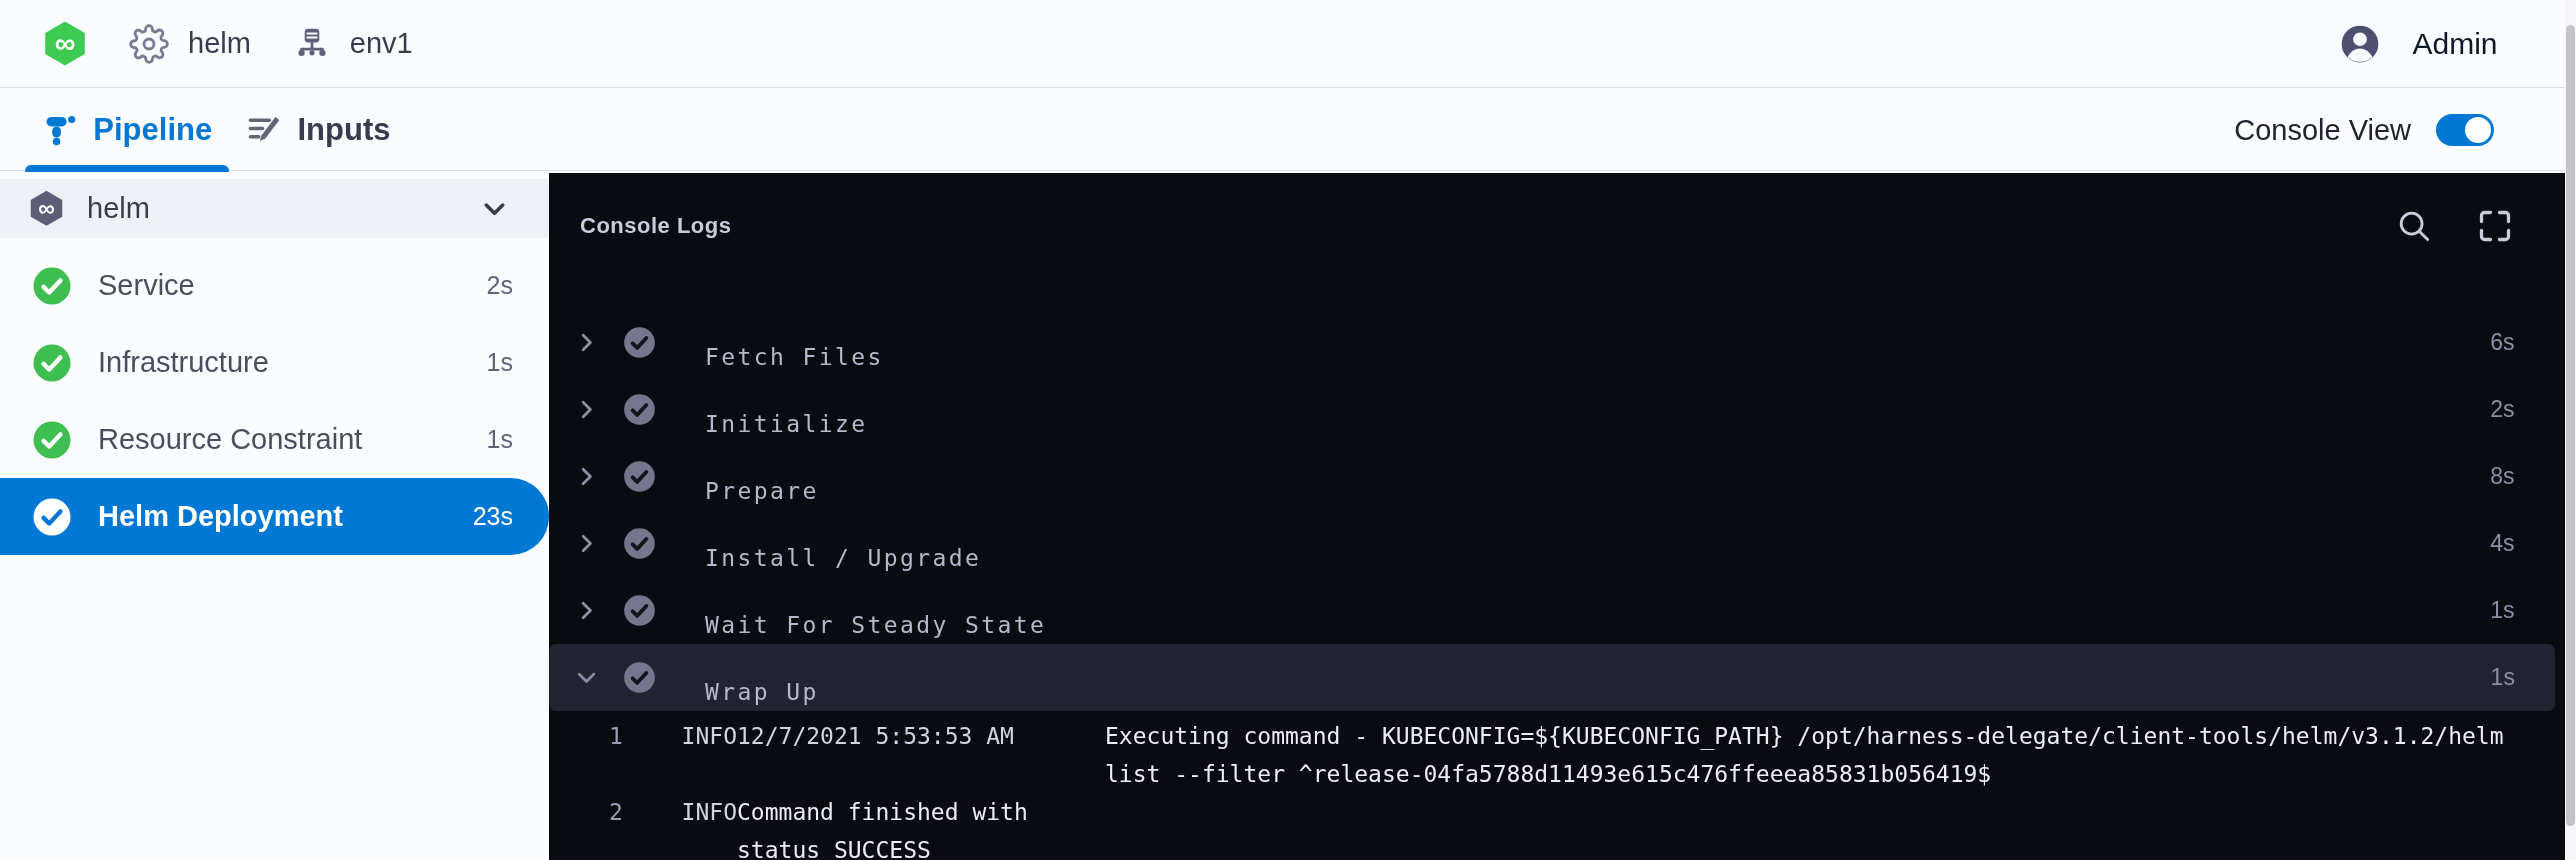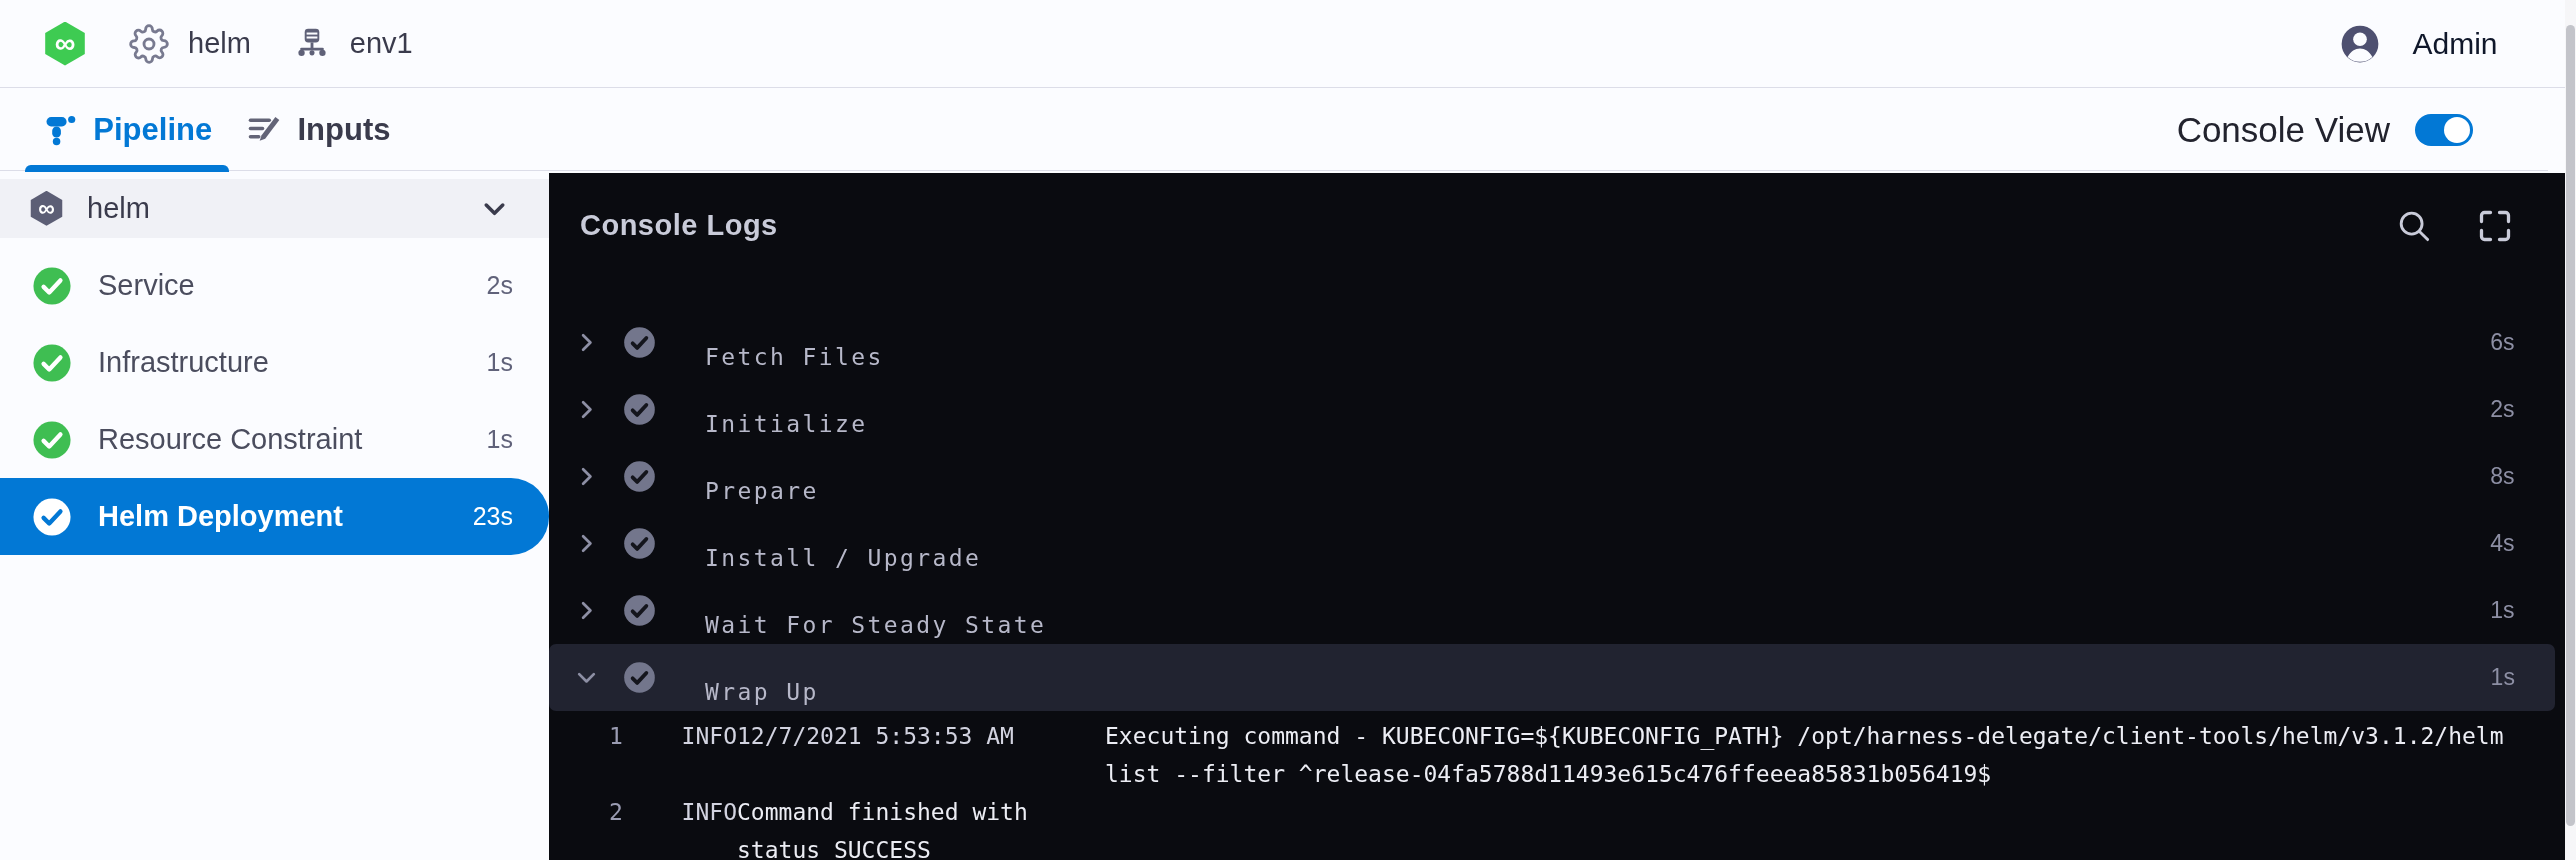--- a/index.html
+++ b/index.html
@@ -13,29 +13,29 @@
   .hex { clip-path:polygon(50% 0,95% 26%,95% 74%,50% 100%,5% 74%,5% 26%);
          display:flex; align-items:center; justify-content:center; color:#fff; font-weight:700; }
   .hex.green { width:44px; height:44px; background:#3ecb52; font-size:29px; }
   .hex.slate { width:35px; height:35px; background:#5c5e75; font-size:23px; }
   .topbar .crumb-label { font-size:29px; color:#3a3b4c; margin-left:19px; }
   .tb-icon { margin-left:42px; display:flex; align-items:center; }
   .topbar .right { margin-left:auto; display:flex; align-items:center; gap:15.3px; }
   .admin-label { font-size:30px; color:#0f172a;margin-left:16px; }
 
   
-  .tabbar { position:absolute; left:0; top:90px; right:28px; height:81px; background:#fbfcff;
+  .tabbar { position:absolute; left:0; top:90px; right:7px; height:81px; background:#fbfcff;
             border-bottom:1.9px solid #dcdde8; display:flex; align-items:center; padding:0 75px 0 25px; }
   .tab { height:100%; display:flex; align-items:center; gap:15.3px; padding:0 17px; position:relative; cursor:pointer; }
   .tab .tab-label { font-size:31px; font-weight:600; color:#3a3b4c; }
   .tab.active .tab-label { color:var(--accent,#0278d5); }
   .tab.active::after { content:''; position:absolute; left:0; right:0; bottom:-1.9px; height:6.7px;
                        background:var(--accent,#0278d5); border-radius:5.8px 5.8px 0 0; }
   .console-view { margin-left:auto; display:flex; align-items:center; gap:25px; }
-  .console-view-label { font-size:35px; color:#22232e; }
+  .console-view-label { font-size:29px; color:#22232e; }
   .toggle { width:58px; height:32px; border-radius:16.3px; background:var(--accent,#0278d5); position:relative; cursor:pointer; }
   .toggle .knob { position:absolute; top:2.9px; right:2.9px; width:26px; height:26px; border-radius:50%; background:#fff; }
 
   
   .main { position:absolute; left:0; top:173px; right:11.5px; bottom:0; }
   .sidebar { position:absolute; left:0; top:0; width:549px; height:100%; background:#fbfcff; }
   .panel { position:absolute; left:549px; right:0; top:0; height:100%; background:var(--console-bg,#0a0b10); }
 
   
   .side-group { margin-top:5.8px; height:59px; background:#f0f1f6; display:flex; align-items:center;
@@ -45,21 +45,21 @@
   .side-item { height:77px; display:flex; align-items:center; padding:0 36px 0 31px; cursor:pointer; }
   .side-item-label { font-size:29px; color:#4b4d5e; margin-left:25px; }
   .side-item-dur { font-size:25px; color:#60627a; }
   .spacer { flex:1; }
   .side-item.selected { background:var(--accent,#0278d5); border-radius:0 38px 38px 0; }
   .side-item.selected .side-item-label { color:#fff; font-weight:600; }
   .side-item.selected .side-item-dur { color:#fff; }
 
   
   .panel-header { height:105px; display:flex; align-items:center; padding:0 52px 0 31px; }
-  .panel-title { font-size:29px; font-weight:700; color:#c9cbd9; letter-spacing:0.5px; }
+  .panel-title { font-size:22px; font-weight:700; color:#c9cbd9; letter-spacing:0.5px; }
   .panel-actions { margin-left:auto; display:flex; align-items:center; gap:44px; }
   .icon-btn { display:flex; align-items:center; cursor:pointer; }
 
   .steps { margin-top:31px; }
   .step { height:67px; display:flex; align-items:center; padding:0 50px 0 23px; cursor:pointer; }
   .step-chev { width:29px; display:flex; justify-content:center; margin-right:21px; }
   .step-check { margin-right:48px; display:flex; }
   .step-label { font-size:23px; letter-spacing:2.4px; color:#b7b8c9;margin-top:28px; }
   .step-dur { font-size:23px; color:#8d8fa4; }
   .step.expanded { background:var(--console-row-bg,#212330); border-radius:7px; margin-right:9.6px; padding-right:40px; }

